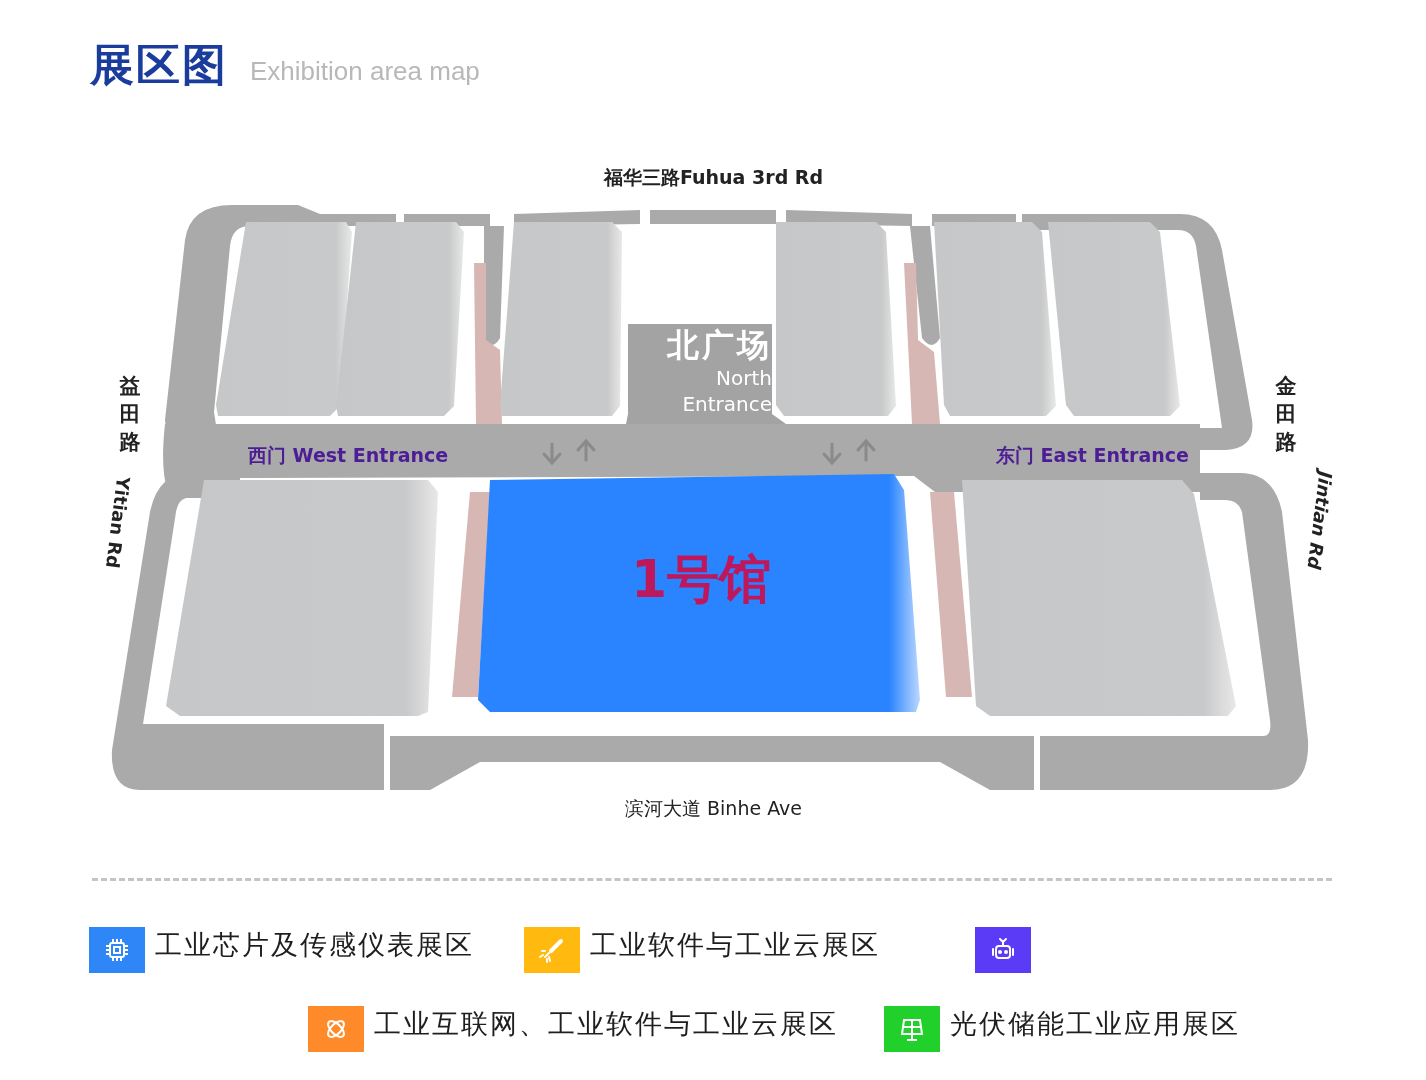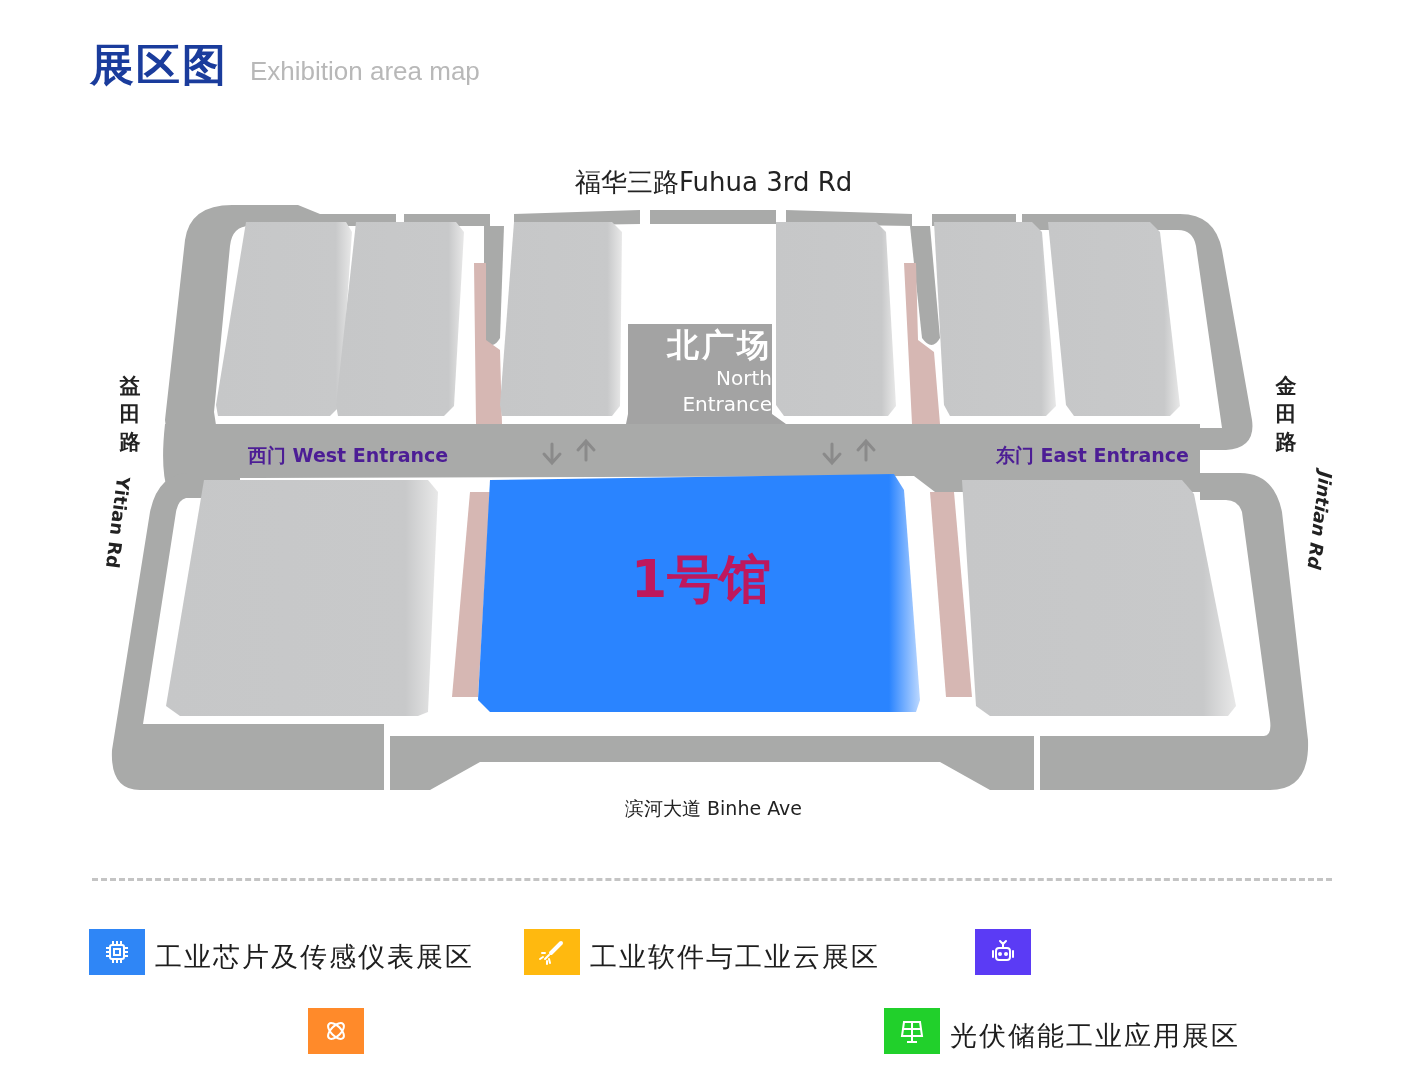--- a/index.html
+++ b/index.html
@@ -1,37 +1,37 @@
 <!DOCTYPE html>
 <html><head>
 <meta charset="utf-8">
 <style>
   html, body { margin:0; padding:0; background:#ffffff; }
   body { width:1426px; height:1080px; position:relative; overflow:hidden; font-family:"DejaVu Sans", sans-serif; }
   .title-zh { position:absolute; left:90px; top:36px; font-size:44px; font-weight:bold; color:#1a3c9c; letter-spacing:2px; font-family:"DejaVu Sans", sans-serif; }
   .title-en { position:absolute; left:250px; top:56px; font-size:26px; color:#b8b8b8; font-family:"Liberation Sans", sans-serif; }
   svg.map { position:absolute; left:0; top:0; }
   .lbl { position:absolute; color:#222; font-family:"DejaVu Sans", sans-serif; white-space:nowrap; }
-  .road-top { left:575px; top:165px; font-size:26px; font-weight:normal; }
+  .road-top { left:604px; top:165px; font-size:19px; font-weight:bold; }
   .road-bottom { left:625px; top:796px; font-size:19px; font-weight:normal; }
   .gate { font-size:19px; font-weight:bold; color:#4c1d95; }
   .gate-west { left:248px; top:443px; }
   .gate-east { left:996px; top:443px; }
   .road-left { left:90px; top:372px; width:60px; height:200px; }
   .road-left .zh { position:absolute; left:28px; top:0; font-size:21px; font-weight:bold; line-height:28px; width:24px; text-align:center; }
   .road-left .en { position:absolute; left:-32px; top:140px; font-size:18px; font-weight:bold; transform:rotate(97deg); transform-origin:center; width:120px; text-align:center; }
   .road-right { left:1268px; top:372px; width:80px; height:220px; }
   .road-right .zh { position:absolute; left:6px; top:0; font-size:21px; font-weight:bold; line-height:28px; width:24px; text-align:center; }
   .road-right .en { position:absolute; left:-8px; top:138px; font-size:18px; font-weight:bold; font-style:italic; transform:rotate(97deg); transform-origin:center; width:120px; text-align:center; }
   .north { position:absolute; left:628px; top:325px; width:144px; height:96px; text-align:right; color:#fff; }
   .north .zh { font-size:32px; font-weight:bold; line-height:40px; letter-spacing:3px; }
   .north .en { font-size:20px; line-height:26px; }
   .hall1 { position:absolute; left:486px; top:545px; width:430px; text-align:center; color:#be185d; font-size:52px; font-weight:bold; }
   .divider { position:absolute; left:92px; top:878px; width:1240px; height:0; border-top:3px dashed #c4c4c4; }
-  .legend-item { position:absolute; display:flex; align-items:flex-end; height:48px; }
+  .legend-item { position:absolute; display:flex; align-items:flex-start; height:48px; }
   .legend-icon { width:56px; height:46px; display:flex; align-items:center; justify-content:center; margin-right:10px; }
   .legend-label { font-size:27px; color:#1e1e1e; letter-spacing:2px; font-family:"DejaVu Sans", sans-serif; }
 </style>
 </head>
 <body>
 
 <div class="title-zh">展区图</div>
 <div class="title-en">Exhibition area map</div>
 
 <svg class="map" width="1426" height="880" viewBox="0 0 1426 880">
@@ -168,20 +168,21 @@
   </div>
 </div>
 
 <div class="legend-item" style="left:308px; top:1006px;">
   <div class="legend-icon" style="background:#ff8a2a;">
     <svg width="28" height="28" viewBox="0 0 28 28" fill="none" stroke="#fff" stroke-width="2">
       <ellipse cx="14" cy="14" rx="10" ry="5" transform="rotate(45 14 14)"></ellipse>
       <ellipse cx="14" cy="14" rx="10" ry="5" transform="rotate(-45 14 14)"></ellipse>
     </svg>
   </div>
+  <span class="legend-label">工业互联网、工业软件与工业云展区</span>
 </div>
 
 <div class="legend-item" style="left:884px; top:1006px;">
   <div class="legend-icon" style="background:#21d02b;">
     <svg width="30" height="30" viewBox="0 0 30 30" fill="none" stroke="#fff" stroke-width="2">
       <path d="M7 6 H23 L25 20 H5 Z"></path>
       <path d="M15 6 V20 M6 13 H24"></path>
       <path d="M15 20 V25 M10 26 H20"></path>
     </svg>
   </div>

